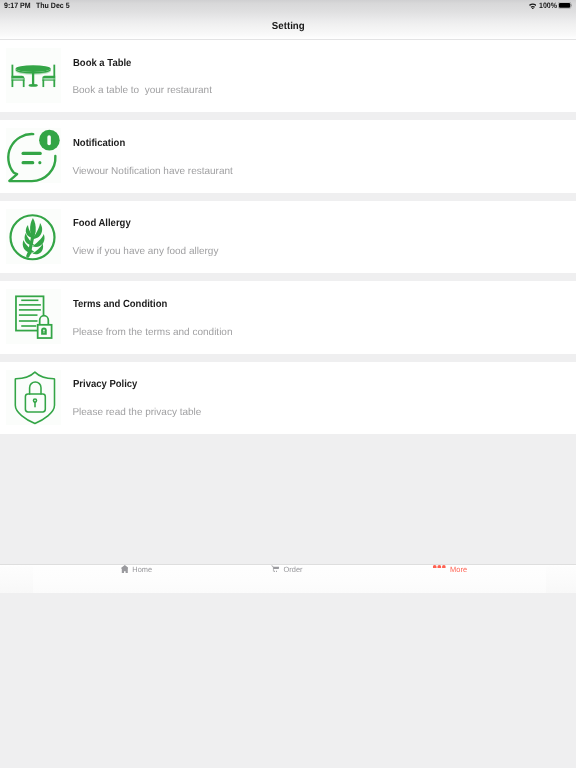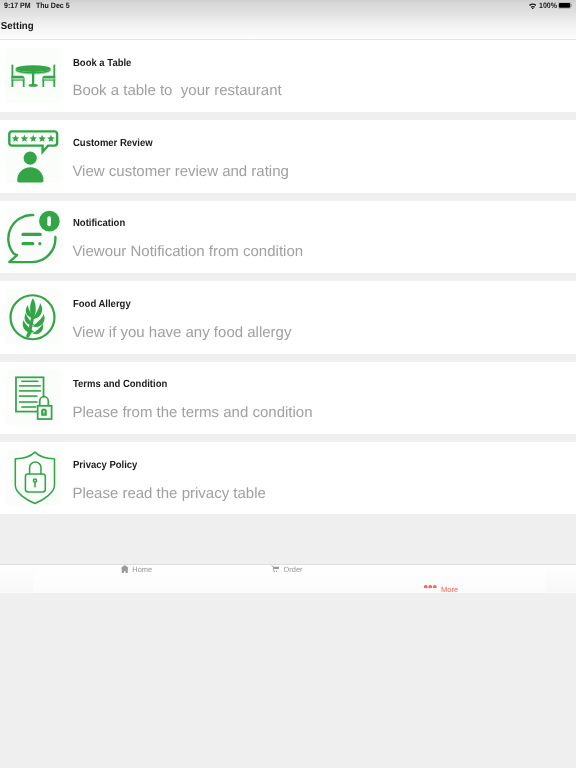--- a/index.html
+++ b/index.html
@@ -22,44 +22,44 @@
   #st-time{left:4px;}
   #st-date{left:36.1px;}
   #st-batt{left:538.9px;}
   .sb-ico{position:absolute;}
   #st-wifi{left:528.6px;top:2.5px;}
   #st-battico{left:558.2px;top:2.3px;}
   .sb-ico svg{display:block;}
 
   
   .navbar{position:absolute;left:0;top:20.1px;width:576px;height:14px;
-    display:flex;align-items:center;justify-content:flex-start;}
+    display:flex;align-items:center;justify-content:center;}
   .nav-title{font-size:10.2px;font-weight:bold;color:#191919;line-height:12px;
     display:inline-block;transform:scaleX(0.95);}
 
   
   .content{position:absolute;left:0;top:39.85px;width:576px;height:699.15px;background:#efeff0;overflow:hidden;text-align:center;}
   .row{position:relative;width:576px;height:72.45px;background:#ffffff;margin-bottom:8px;}
   .icon-tile{position:absolute;left:5.5px;top:8.0px;width:55px;height:55px;
     background:#fbfdfb;}
   .icon-tile svg{display:block;width:55px;height:55px;}
   .row-title{position:absolute;left:72.8px;top:17.7px;font-size:10.3px;font-weight:bold;color:#1c1c1c;
     line-height:12px;white-space:nowrap;transform:scaleX(0.922);transform-origin:left top;}
-  .row-sub{position:absolute;left:72.4px;top:45.5px;font-size:15px;color:#a0a0a2;
+  .row-sub{position:absolute;left:72.4px;top:45.5px;font-size:10px;color:#a0a0a2;
     line-height:11px;white-space:pre;transform:scaleX(1);transform-origin:left top;}
 
   
   .tabbar{position:absolute;left:0;bottom:0;width:576px;height:28.4px;
     background:linear-gradient(to bottom,#ffffff 0%,#fdfdfd 10%,#fbfbfb 50%,#f8f8f8 100%);
     border-top:1.1px solid #dedede;}
   .tabbar:before{content:"";position:absolute;left:32.6px;right:30.5px;top:0;bottom:0;
     background:linear-gradient(to bottom,#ffffff 0%,#fefefe 12%,#fdfdfd 55%,#fbfbfb 100%);}
   .tab{position:absolute;top:0;height:27.5px;display:flex;align-items:flex-start;
     justify-content:center;gap:3.9px;transform:translateX(-50%);}
-  #tab0{left:136.5px;} #tab1{left:286.9px;} #tab2{left:441px;margin-top:20px;}
+  #tab0{left:136.5px;} #tab1{left:286.9px;} #tab2{left:450px;}
   .tab-label{font-size:7.7px;color:#959599;line-height:9px;
     display:inline-block;transform:scaleX(0.965);}
   .tab.more .tab-label{color:#ff6151;}
   .tab-ico{display:flex;align-items:center;}
   .tab-ico svg{display:block;}
 </style>
 </head>
 <body>
 
 <div class="app">
@@ -115,50 +115,32 @@
   <path d="M9.6 20.55 a17.55 3.4 0 0 0 35.1 0 l0 1.45 a17.55 3.4 0 0 1 -35.1 0 z"></path>
  </g>
           </svg>
         </div>
         <div class="row-title">Book a Table</div>
         <div class="row-sub">Book a table to  your restaurant</div>
       </div>
       <div class="row">
         <div class="icon-tile">
           <svg viewBox="0 0 55 55" width="55" height="55">
-  <path d="M5.9 3.4 h42.6 a2.6 2.6 0 0 1 2.6 2.6 v9.05 a2.6 2.6 0 0 1 -2.6 2.6 h-6.5 l-5.4 6.1 v-6.1 h-30.7 a2.6 2.6 0 0 1 -2.6 -2.6 v-9.05 a2.6 2.6 0 0 1 2.6 -2.6 z" fill="none" stroke="#33a546" stroke-width="2.4" stroke-linejoin="miter"></path>
-  <g fill="#33a546">
-              <path d="M9.55,6.65 L10.61,9.14 L13.31,9.38 L11.26,11.16 L11.87,13.80 L9.55,12.40 L7.23,13.80 L7.84,11.16 L5.79,9.38 L8.49,9.14 Z"></path>
-              <path d="M18.40,6.65 L19.46,9.14 L22.16,9.38 L20.11,11.16 L20.72,13.80 L18.40,12.40 L16.08,13.80 L16.69,11.16 L14.64,9.38 L17.34,9.14 Z"></path>
-              <path d="M27.25,6.65 L28.31,9.14 L31.01,9.38 L28.96,11.16 L29.57,13.80 L27.25,12.40 L24.93,13.80 L25.54,11.16 L23.49,9.38 L26.19,9.14 Z"></path>
-              <path d="M36.10,6.65 L37.16,9.14 L39.86,9.38 L37.81,11.16 L38.42,13.80 L36.10,12.40 L33.78,13.80 L34.39,11.16 L32.34,9.38 L35.04,9.14 Z"></path>
-              <path d="M44.95,6.65 L46.01,9.14 L48.71,9.38 L46.66,11.16 L47.27,13.80 L44.95,12.40 L42.63,13.80 L43.24,11.16 L41.19,9.38 L43.89,9.14 Z"></path>
-            </g>
-  <circle cx="24.2" cy="30.05" r="6.6" fill="#33a546"></circle>
-  <path d="M11.2 52.1 a13.15 12.8 0 0 1 26.3 0 v0.5 a2.0 2.0 0 0 1 -2.0 2.0 h-22.3 a2.0 2.0 0 0 1 -2.0 -2.0 z" fill="#33a546"></path>
- </svg>
-        </div>
-        <div class="row-title">Customer Review</div>
-        <div class="row-sub">View customer review and rating</div>
-      </div>
-      <div class="row">
-        <div class="icon-tile">
-          <svg viewBox="0 0 55 55" width="55" height="55">
   <path d="M27.21 6.09 A 23.55 23.55 0 0 0 7.81 44.74 L 11.1 46.1 L 3.35 52.95 L 25.85 53.15 A 23.55 23.55 0 0 0 49.35 28.04" fill="none" stroke="#33a546" stroke-width="2.4" stroke-linecap="round" stroke-linejoin="round"></path>
   <circle cx="43.4" cy="12.15" r="10.3" fill="#33a546"></circle>
   <rect x="41.35" y="7.15" width="3.5" height="10.2" rx="1.75" fill="#ffffff"></rect>
   <g stroke="#33a546" stroke-width="3.1" stroke-linecap="round" fill="none">
     <line x1="17.05" y1="25.4" x2="34.25" y2="25.4"></line>
     <line x1="17.05" y1="34.65" x2="26.75" y2="34.65"></line>
     <line x1="33.85" y1="34.65" x2="33.86" y2="34.65"></line>
   </g>
           </svg>
         </div>
         <div class="row-title">Notification</div>
-        <div class="row-sub">Viewour Notification from condition</div>
+        <div class="row-sub">Viewour Notification have restaurant</div>
       </div>
       <div class="row">
         <div class="icon-tile">
           <svg viewBox="0 0 55 55" width="55" height="55">
   <circle cx="26.5" cy="28.25" r="22.0" fill="none" stroke="#33a546" stroke-width="2.2"></circle>
   <g fill="#33a546">
               <path d="M20.3 46.6 q0.4 -2.4 2.6 -4.6 l2.9 2.0 q-1.9 1.9 -2.6 3.9 a1.6 1.6 0 0 1 -2.9 -1.3 z"></path>
               <path d="M21.6 44.4 L26.3 22.0 l3.1 0.62 L24.8 45.0 z"></path>
               <path d="M28.60,43.00 C20.62,45.93 14.47,38.70 17.50,31.00 C19.01,35.40 24.96,40.58 28.60,43.00 Z"></path>
               <path d="M26.40,44.60 C33.24,47.50 38.92,41.45 36.60,34.60 C35.10,38.37 29.68,42.65 26.40,44.60 Z"></path>

